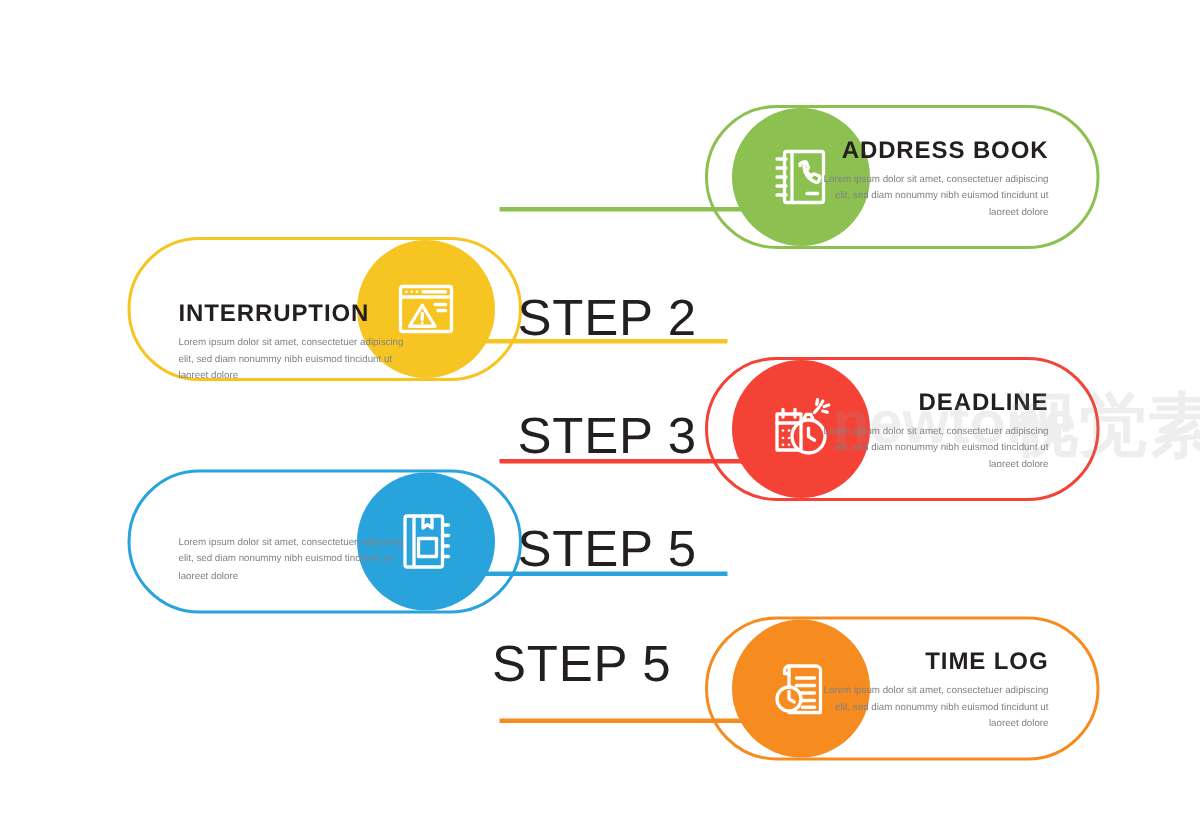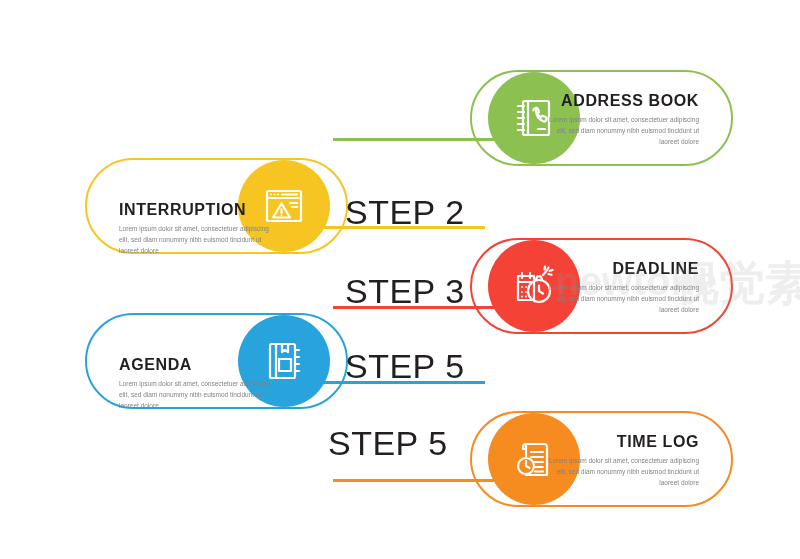--- a/index.html
+++ b/index.html
@@ -213,21 +213,20 @@
           <path d="M22 7 v8 l3-2.2 3 2.2 V7"></path>
           <rect x="19" y="22" width="12" height="12"></rect>
           <line x1="35" y1="13" x2="39" y2="13"></line>
           <line x1="35" y1="20" x2="39" y2="20"></line>
           <line x1="35" y1="27" x2="39" y2="27"></line>
           <line x1="35" y1="34" x2="39" y2="34"></line>
         </svg>
       </span>
     </div>
     <div class="pill-text">
-      <p class="pill-title">AGENDA</p>
       <p class="pill-desc">Lorem ipsum dolor sit amet, consectetuer adipiscing elit, sed diam nonummy nibh euismod tincidunt ut laoreet dolore</p>
     </div>
   </div>
   <div class="step-label" style="left:345px; top:347px;">STEP 5</div>
 
   <div class="row side-right" style="left:470px; top:390px; width:263px;margin-top:21px;">
     <div class="connector" style="left:-137px; width:190px; background:#f68b1f;"></div>
     <div class="pill" style="border-color:#f68b1f;"></div>
     <div class="icon-circle" style="background:#f68b1f;">
       <span>

